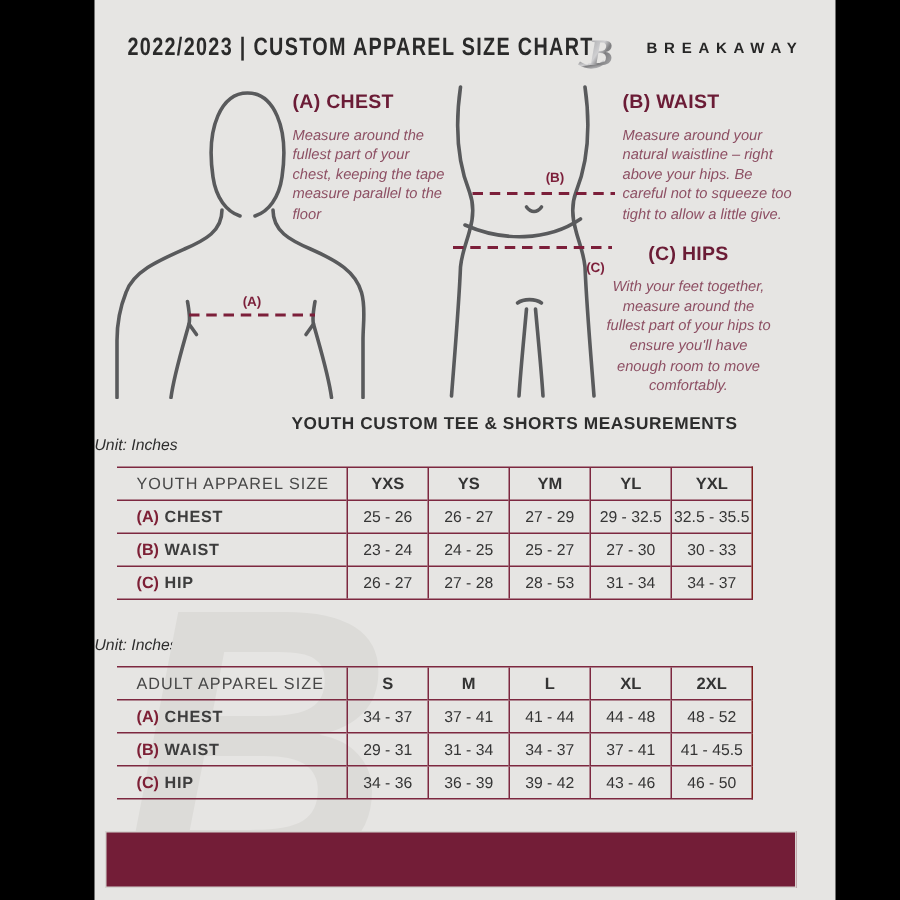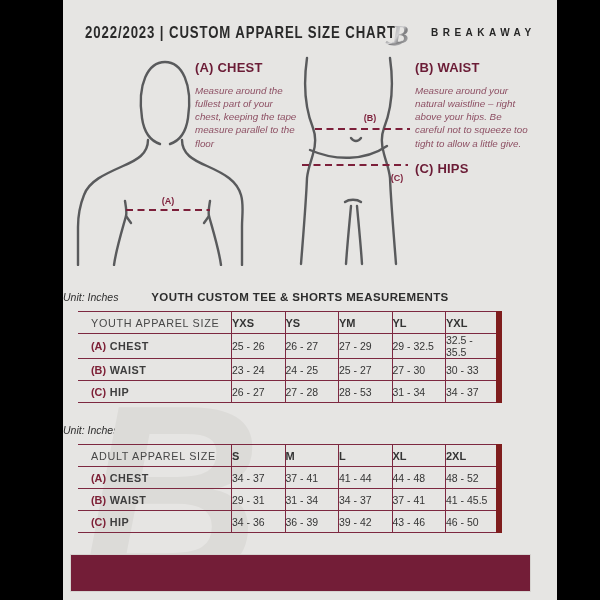--- a/index.html
+++ b/index.html
@@ -31,28 +31,28 @@
   .tbl-title{position:absolute;left:0;width:474px;text-align:center;
     font-size:11.5px;font-weight:700;color:#2d2d2d;letter-spacing:.4px;}
   .tbl-unit{position:absolute;left:0;width:474px;text-align:left;
     font-size:10.5px;font-style:italic;color:#2d2d2d;}
   
   .size-table{
     position:absolute;left:15px;width:424px;border-collapse:collapse;
     table-layout:fixed;z-index:2;
   }
   .size-table th,.size-table td{
-    height:21px;padding:0;text-align:left;vertical-align:middle;
+    height:21px;padding:0;text-align:center;vertical-align:middle;
     border-top:1.5px solid #7d2840;font-size:10.5px;color:#353535;
     background:transparent;
   }
   .size-table tr:last-child td{border-bottom:1.5px solid #7d2840;}
   .size-table th{font-weight:700;font-size:11px;color:#343434;}
   .size-table th+th,.size-table td+td{border-left:1px solid #7d2840;}
-  .size-table th:last-child,.size-table td:last-child{border-right:6px solid #7f1d1d;}
+  .size-table th:last-child,.size-table td:last-child{border-right:1px solid #7f1d1d;}
   .size-table .label-col{
     width:140px;text-align:left;padding-left:13px;font-weight:400;
     font-size:10.8px;letter-spacing:.7px;color:#474747;
   }
   .row-key{font-weight:700;color:#7d2036;letter-spacing:0;}
   .row-label{color:#3d3d3d;letter-spacing:.5px;font-weight:bold;}
   
   .footer-bar{
     position:absolute;left:7px;top:554px;width:459px;height:36px;
     background:#731d37;border:1px solid #d6d3d0;z-index:3;
@@ -129,27 +129,28 @@
   </div>
 
   <div class="m-block" style="left:132px;top:60px;width:106px;">
     <div class="m-head">(A) CHEST</div>
     <div class="m-desc">Measure around the fullest part of your chest, keeping the tape measure parallel to the floor</div>
   </div>
   <div class="m-block" style="left:352px;top:60px;width:114px;">
     <div class="m-head">(B) WAIST</div>
     <div class="m-desc">Measure around your natural waistline – right above your hips. Be careful not to squeeze too tight to allow a little give.</div>
   </div>
-  <div class="m-block" style="left:352px;top:161px;width:114px;">
+  <div class="m-block" style="left:339px;top:161px;width:114px;text-align:center;">
     <div class="m-head">(C) HIPS</div>
+    <div class="m-desc">With your feet together, measure around the fullest part of your hips to ensure you'll have enough room to move comfortably.</div>
   </div>
 
   <div class="watermark">B</div>
 
-  <div class="tbl-title" style="top:291px;">YOUTH CUSTOM TEE &amp; SHORTS MEASUREMENTS</div>
+  <div class="tbl-title" style="top:277px;padding-left:43px;">YOUTH CUSTOM TEE &amp; SHORTS MEASUREMENTS</div>
   <div class="tbl-unit" style="top:291px;">Unit: Inches</div>
 
   <table class="size-table" style="top:311px;">
     <thead>
       <tr>
         <th class="label-col">YOUTH APPAREL SIZE</th>
         <th>YXS</th>
         <th>YS</th>
         <th>YM</th>
         <th>YL</th>

